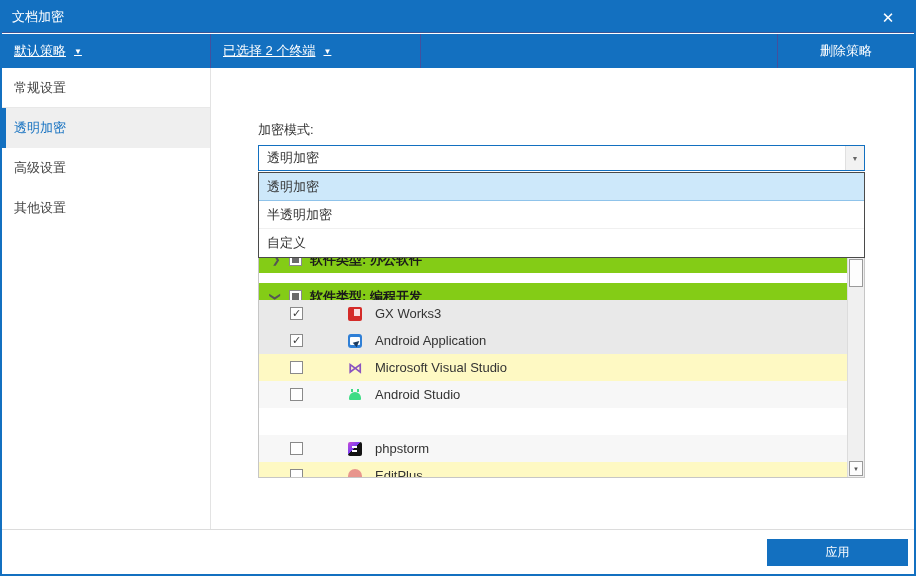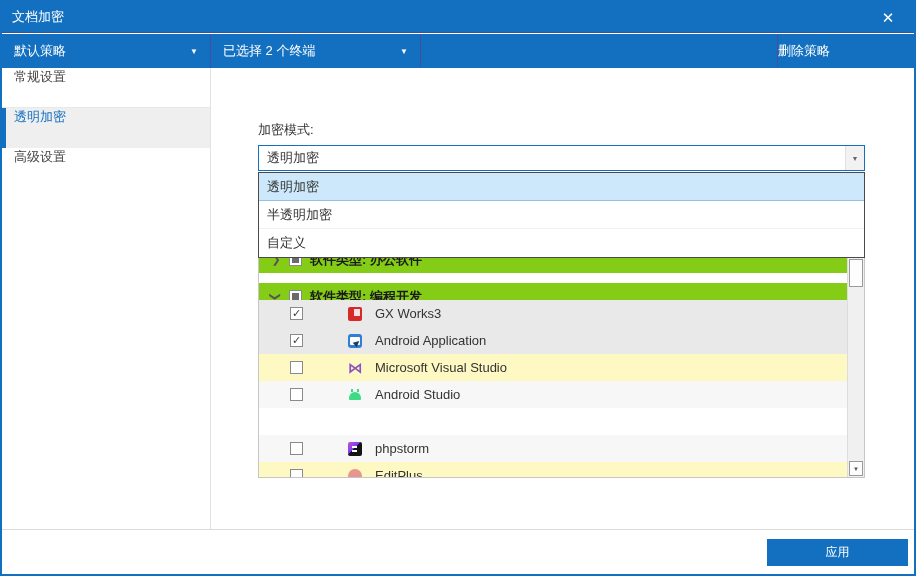--- a/index.html
+++ b/index.html
@@ -26,33 +26,33 @@
     display:flex; align-items:center; justify-content:center;
     color:#fff; font-size:15px; cursor:default;
   }
   
   .toolbar {
     position:absolute; left:0; top:32px; width:912px; height:34px;
     background:var(--accent); color:#fff; display:flex;
   }
   .tb-sec { position:relative; height:100%; display:flex; align-items:center;
     border-right:1px solid #44509e; }
-  .tb-sec.dd { justify-content:space-between; padding:0 12px; }
+  .tb-sec.dd { justify-content:flex-start; padding:0 12px;text-decoration:underline; }
   .tb-sec.s1 { width:209px; }
   .tb-sec.s2 { width:210px; }
   .tb-sec.s3 { flex:1; }
-  .tb-sec.s4 { width:136px; border-right:none; }
+  .tb-sec.s4 { width:136px; justify-content:center; border-right:none; }
   .tb-caret { font-size:8px; color:#fff; margin-left:8px; }
   
   .sidebar {
     position:absolute; left:0; top:66px; width:209px; height:461px;
     background:#fff; border-right:1px solid #e3e3e3;
   }
   .side-item {
-    position:relative; height:40px; display:flex; align-items:flex-start;
+    position:relative; height:40px; display:flex; align-items:center;
     padding-left:12px; color:#444; cursor:default;
   }
   .side-item.first { border-bottom:1px solid #e8e8e8; }
   .side-item.selected {
     background:#efefef; color:var(--accent);
     border-left:4px solid var(--accent); padding-left:8px;
   }
   
   .field-label { position:absolute; left:256px; top:119px; color:#333; }
   .combobox {
@@ -177,20 +177,23 @@
   <div class="sidebar">
     <div class="side-item first">
       <span>常规设置</span>
     </div>
     <div class="side-item selected">
       <span>透明加密</span>
     </div>
     <div class="side-item">
       <span>高级设置</span>
     </div>
+    <div class="side-item">
+      <span>其他设置</span>
+    </div>
   </div>
 
   <div class="field-label">加密模式:</div>
 
   <div class="combobox">
     <span>透明加密</span>
     <span class="combo-arrow">▼</span>
   </div>
 
   <div class="softlist">

